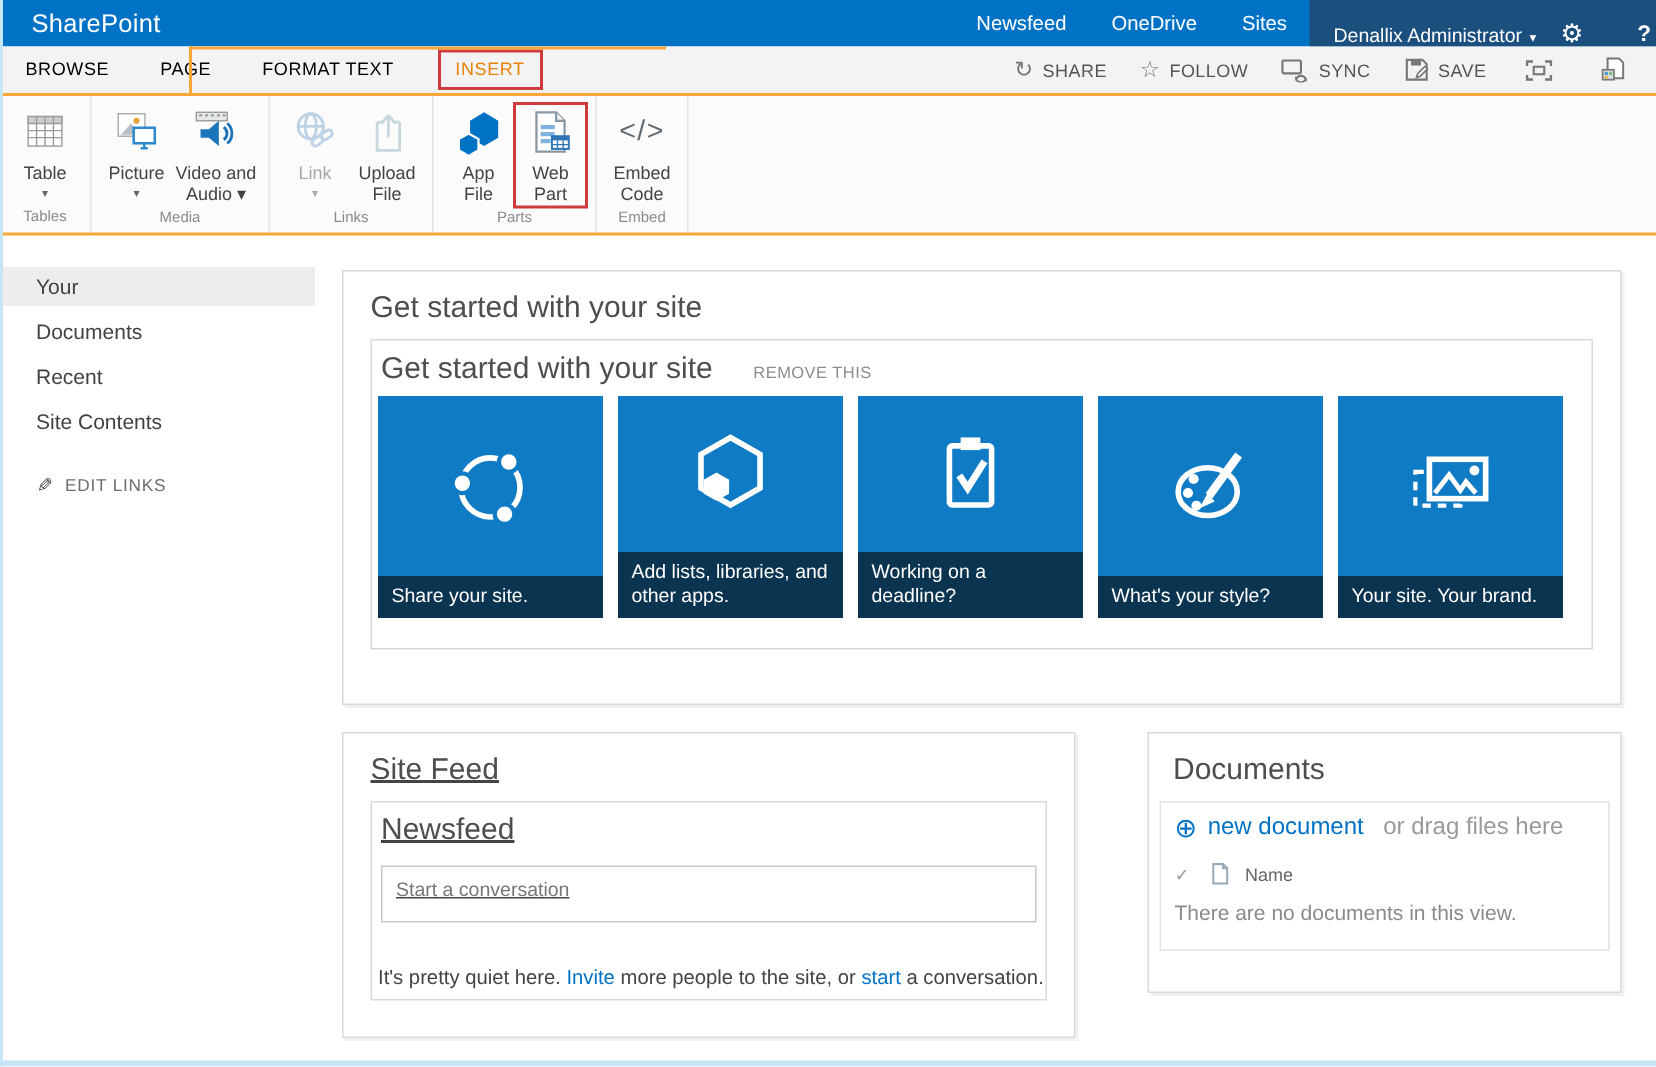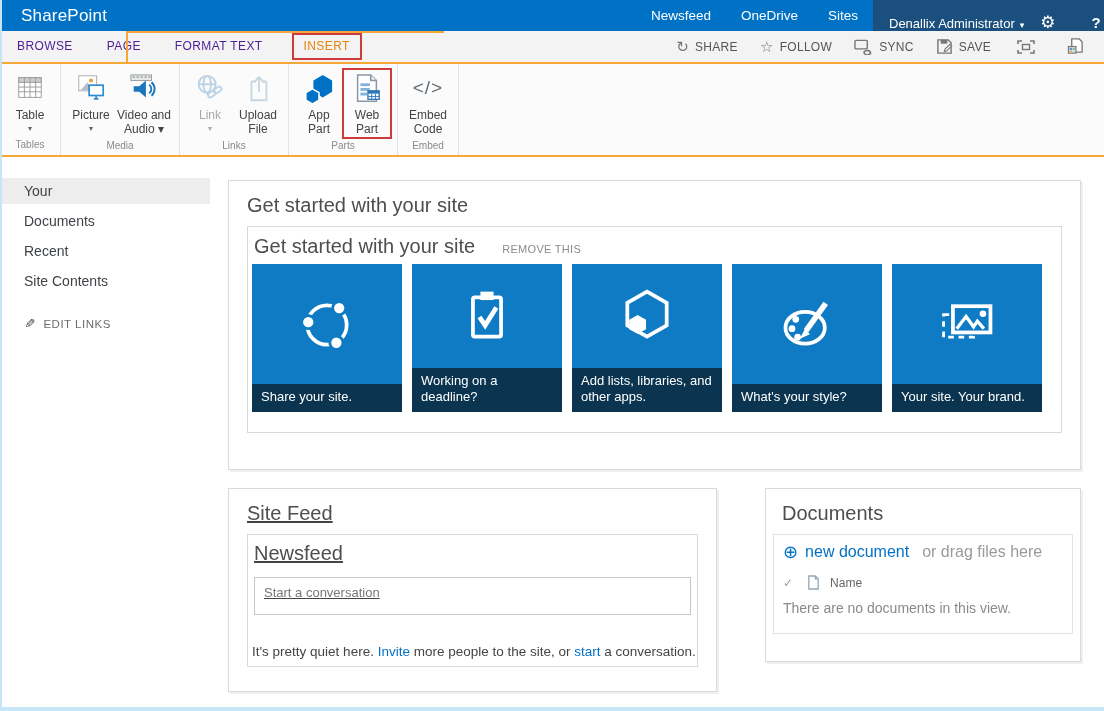--- a/index.html
+++ b/index.html
@@ -21,21 +21,21 @@
     border-left:5px solid transparent; border-right:5px solid transparent; border-bottom:5px solid #e3e3e3; }
   .sb-right { width:231px; background:#1B4F7E; display:flex; align-items:flex-end; padding:0 16px;gap:16px; }
   .sb-user { font-size:13px; white-space:nowrap; }
   .sb-caret { font-size:9px; margin-left:5px; }
   .sb-gear { margin-left:auto; font-size:17px; line-height:1; }
   .sb-help { font-size:15px; font-weight:bold; margin-left:20px; padding-right:4px; }
 
   
   .tabrow { position:absolute; left:0; top:31px; width:1104px; height:33px; background:#f3f3f3;
     border-bottom:2px solid #F7A738; display:flex; align-items:center; }
-  .tab { font-size:12px; color:#4c1d95; padding:0 17px; letter-spacing:.4px; line-height:31px; }
+  .tab { font-size:12px; color:#000000; padding:0 17px; letter-spacing:.4px; line-height:31px; }
   .tab.insert { color:#E8830C; border:2px solid #CF3A3A; line-height:23px; padding:0 10px; margin-left:12px; }
   .ctx-annotation { position:absolute; left:126px; top:0; width:318px; height:31px;
     border-top:2px solid #F7A738; border-left:2px solid #F7A738; pointer-events:none; }
   .tab-actions { margin-left:auto; display:flex; align-items:center; padding-right:14px; }
   .taction { display:flex; align-items:center; margin-left:22px; font-size:12px; color:#555; letter-spacing:.3px; }
   .taction .ticon { margin-right:6px; display:inline-flex; color:#777; font-size:15px; line-height:1; }
   .taction.icon-only { margin-left:26px; }
 
   
   .ribbon { position:absolute; left:0; top:64px; width:1104px; height:93px; background:#fbfbfb;
@@ -249,21 +249,21 @@
   <div class="rgroup">
     <div class="rbtns">
       <div class="rbtn">
         <span class="ricon">
           <svg width="30" height="30" viewBox="0 0 32 32">
               <path d="M20 2 L30 8 V20 L20 26 L10 20 V8 Z" fill="#0072C6"></path>
               <path d="M9 17 L16 21 V29 L9 33 L2 29 V21 Z" fill="#0072C6" stroke="#fff" stroke-width="1.6"></path>
             </svg>
         </span>
         <span class="rlabel">App
-Part</span>
+File</span>
       </div>
       <div class="rbtn redbox">
         <span class="ricon">
           <svg width="30" height="30" viewBox="0 0 32 32">
               <path d="M6 2 H20 L26 8 V30 H6 Z" fill="#fff" stroke="#8a98a5" stroke-width="1.6"></path>
               <path d="M20 2 V8 H26" fill="#eef2f5" stroke="#8a98a5" stroke-width="1.6"></path>
               <rect x="9" y="11" width="10" height="3" fill="#7FB2DE"></rect>
               <rect x="9" y="16" width="10" height="3" fill="#7FB2DE"></rect>
               <rect x="9" y="21" width="7" height="3" fill="#7FB2DE"></rect>
               <rect x="17" y="19" width="12" height="9" fill="#fff" stroke="#2E75B5" stroke-width="1.4"></rect>
@@ -320,35 +320,35 @@
                 <circle cx="45" cy="15" r="7"></circle>
                 <circle cx="42" cy="52" r="7"></circle>
               </g>
             </svg>
         </span>
         <span class="tile-cap">Share your site.</span>
       </div>
       <div class="tile">
         <span class="tile-icon">
           <svg width="60" height="60" viewBox="0 0 64 64">
+              <path d="M32 6 L53 18 V42 L32 54 L11 42 V18 Z" fill="none" stroke="#fff" stroke-width="4"></path>
+              <path d="M22 31 L31 36 V46 L22 51 L13 46 V36 Z" fill="#fff"></path>
+            </svg>
+        </span>
+        <span class="tile-cap">Add lists, libraries, and other apps.</span>
+      </div>
+      <div class="tile">
+        <span class="tile-icon">
+          <svg width="60" height="60" viewBox="0 0 64 64">
               <rect x="17" y="12" width="30" height="42" rx="2" fill="none" stroke="#fff" stroke-width="4"></rect>
               <rect x="25" y="6" width="14" height="9" fill="#fff"></rect>
               <path d="M24 33 L30 42 L42 23" fill="none" stroke="#fff" stroke-width="5"></path>
             </svg>
         </span>
         <span class="tile-cap">Working on a deadline?</span>
-      </div>
-      <div class="tile">
-        <span class="tile-icon">
-          <svg width="60" height="60" viewBox="0 0 64 64">
-              <path d="M32 6 L53 18 V42 L32 54 L11 42 V18 Z" fill="none" stroke="#fff" stroke-width="4"></path>
-              <path d="M22 31 L31 36 V46 L22 51 L13 46 V36 Z" fill="#fff"></path>
-            </svg>
-        </span>
-        <span class="tile-cap">Add lists, libraries, and other apps.</span>
       </div>
       <div class="tile">
         <span class="tile-icon">
           <svg width="60" height="60" viewBox="0 0 64 64">
               <ellipse cx="30" cy="36" rx="21" ry="17" fill="none" stroke="#fff" stroke-width="4"></ellipse>
               <circle cx="20" cy="27" r="3.6" fill="#fff"></circle>
               <circle cx="16" cy="37" r="3.6" fill="#fff"></circle>
               <circle cx="22" cy="46" r="3.6" fill="#fff"></circle>
               <path d="M52 10 L31 39" stroke="#fff" stroke-width="6"></path>
               <path d="M30 37 l-6 11 l11 -5 Z" fill="#fff"></path>

